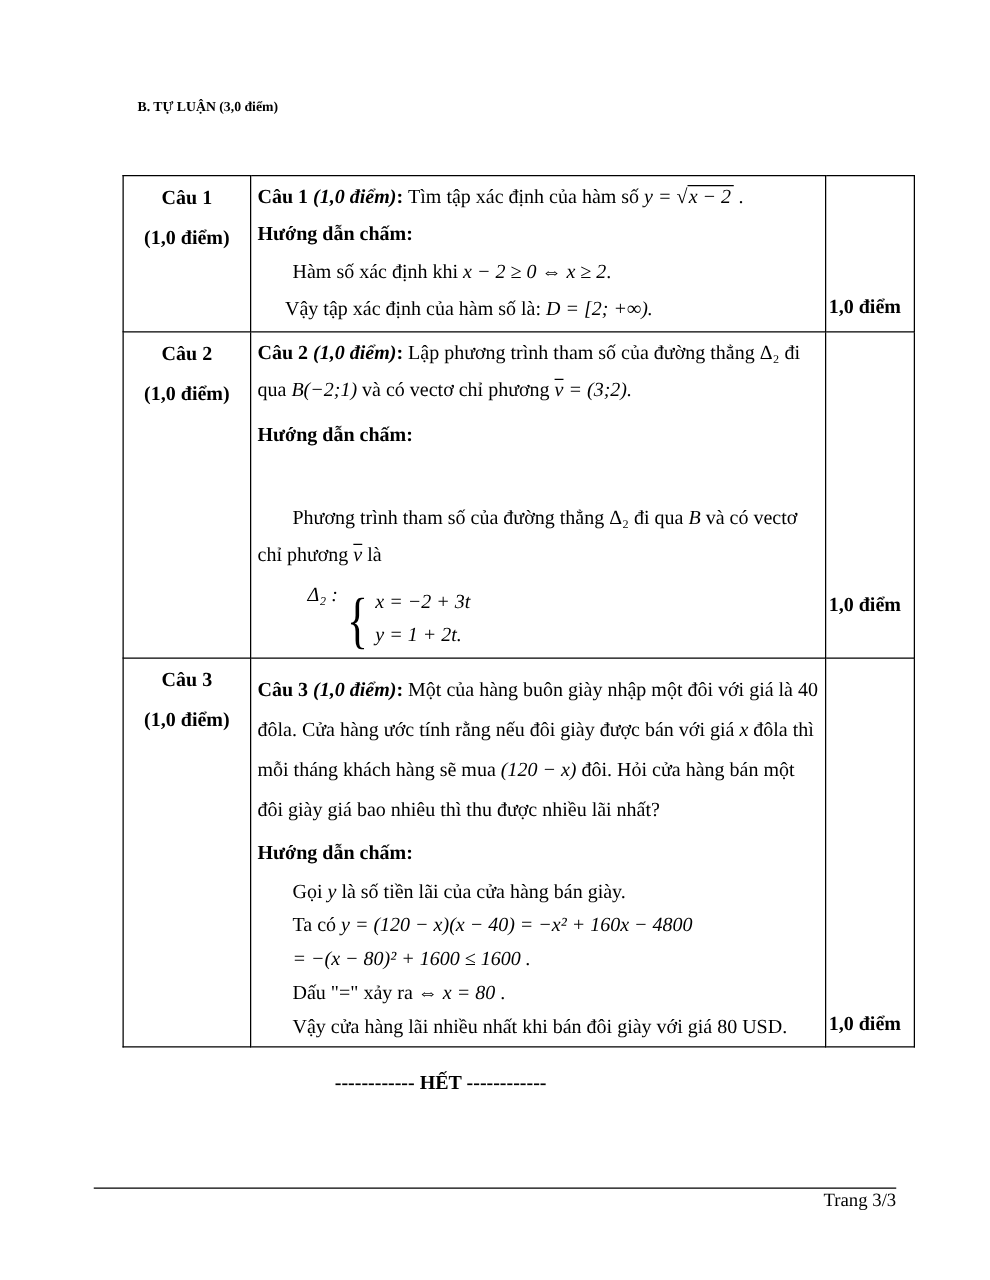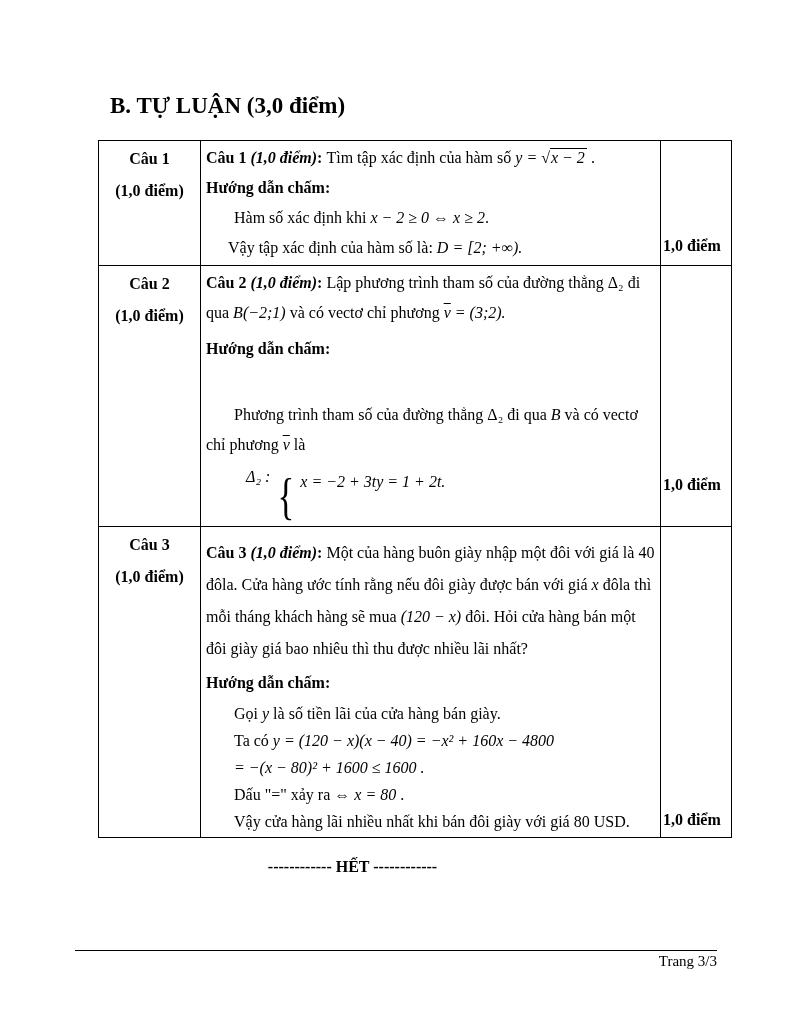--- a/index.html
+++ b/index.html
@@ -6,23 +6,23 @@
   html, body { width: 792px; height: 1024px; }
   body {
     position: relative;
     background: #ffffff;
     color: #000000;
     font-family: "Liberation Serif", "DejaVu Serif", serif;
     font-size: 16px;
   }
   .doc-title {
     position: absolute;
-    left: 110px; top: 93px;
+    left: 110px; top: 80px;
     font-weight: bold;
-    font-size: 23px;
+    font-size: 11px;
   }
   table.answer-table {
     position: absolute;
     left: 98px; top: 140px;
     width: 633px;
     border-collapse: collapse;
     table-layout: fixed;
   }
   .answer-table td, .answer-table th {
     border: 1px solid #000;
@@ -75,21 +75,21 @@
     margin: 6px 0 0 40px;
   }
   .sys .sys-label { margin-right: 4px; }
   .sys .brace {
     font-size: 50px;
     font-weight: 400;
     line-height: 56px;
     margin-right: 2px;
     transform: scaleX(0.7);
   }
-  .sys .sys-lines { display: flex; flex-direction: row; }
+  .sys .sys-lines { display: flex; flex-direction: column; }
   .sys .sys-lines span { line-height: 27px; }
   .end-marker {
     position: absolute;
     top: 858px; left: 0;
     width: 705px;
     text-align: center;
     font-weight: bold;
     font-size: 16px;
   }
   .footer-rule {

